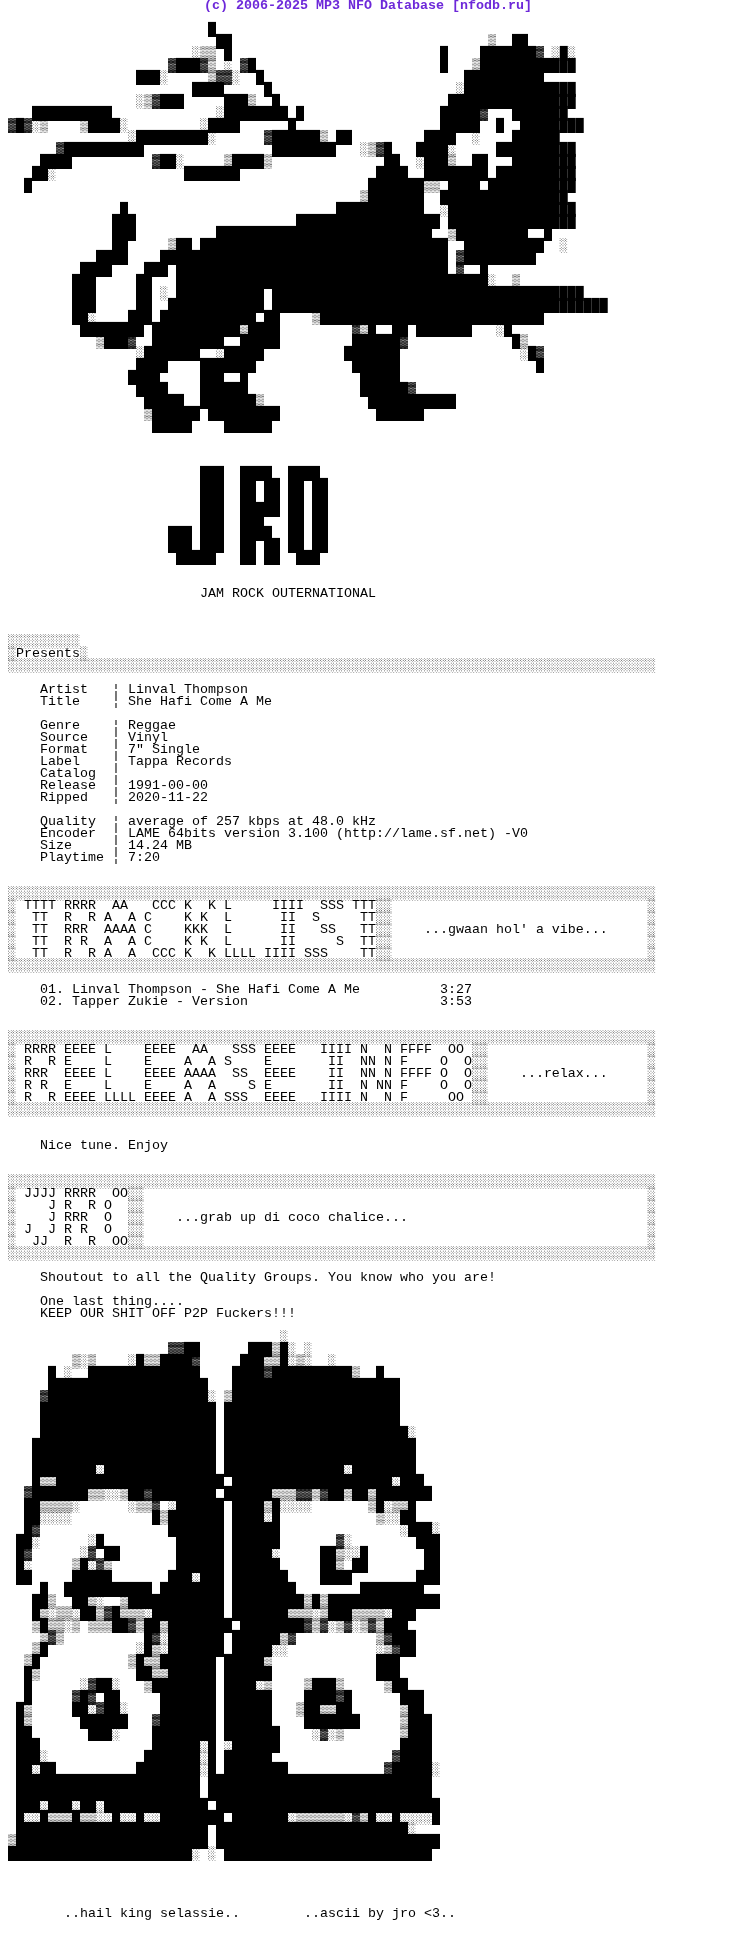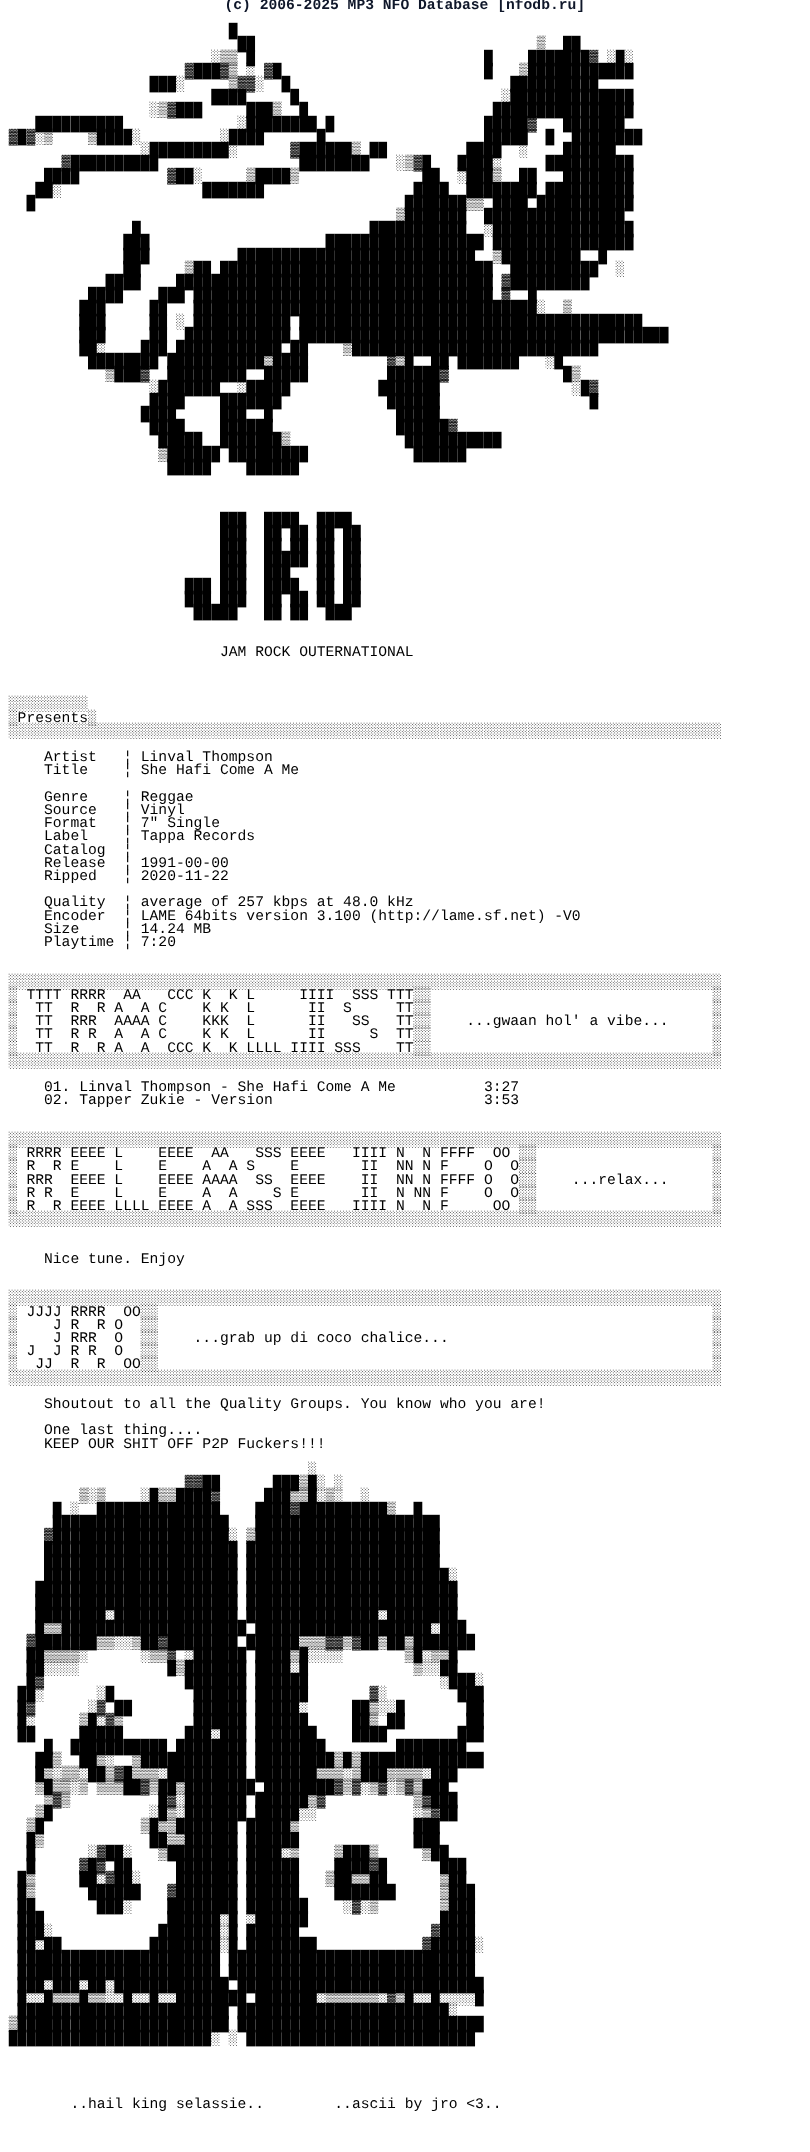--- a/index.html
+++ b/index.html
@@ -12,21 +12,21 @@
     line-height: 12px;
     letter-spacing: 0;
     color: #000000;
     white-space: pre;
   }
   .header {
     position: absolute; left: 0; top: 0; width: 736px; height: 12px;
     text-align: center;
     font-family: "Liberation Mono", "DejaVu Sans Mono", monospace;
     font-size: 13.33px; line-height: 12px; font-weight: bold;
-    color: #0f172a;
+    color: #6d28d9;
   }
   .row { display: block; height: 12px; }
 </style>
 </head>
 <body>
 
 <div class="header">(c) 2006-2025 MP3 NFO Database [nfodb.ru]</div>
 
 <pre class="nfo" id="nfo"><span class="row">&nbsp;</span><span class="row">&nbsp;</span><span class="row">                          █</span><span class="row">                           ██                                ▒  ██</span><span class="row">                        ░▒▒ █                          █    ███████▓ ░█░</span><span class="row">                     ▓███▓▒ ░ ▓█                       █   ▒████████████</span><span class="row">                 ███░     ▒▓▓░  █                         ██████████</span><span class="row">                        ████     █                       ░██████████████</span><span class="row">                 ░▒▓███     ███▒  █                     ████████████████</span><span class="row">    ██████████             ░████████ █                 █████▓   ███████</span><span class="row"> ▓█▓░▒    ▒████░         ░████      █                  █████  █  ████████</span><span class="row">                ░█████████░      ▓██████▒ ██         ████  ░    ██████</span><span class="row">       ▓██████████                ████████   ░▒▓█   ████░     ██████████</span><span class="row">     ████          ▓██░     ▒████▒              ██  ░███▒  ██   ████████</span><span class="row">    ██░                ███████                 ████  ████████ ██████████</span><span class="row">   █                                          ███████▒▒ ████ ███████████</span><span class="row">                                             ▒███████  ████████████████</span><span class="row">               █                          ███████████  ░████████████████</span><span class="row">              ███                    ██████████████████ ████████████████</span><span class="row">              ███          ███████████████████████████  ▒█████████  █</span><span class="row">              ██     ▒██ ███████████████████████████████  ██████████  ░</span><span class="row">            ████    ████████████████████████████████████ ▓█████████</span><span class="row">          ████    ███ ██████████████████████████████████ ▓  █  </span><span class="row">         ███     ██   ███████████████████████████████████████░  ▒</span><span class="row">         ███     ██ ░ ███████████ ███████████████████████████████████████</span><span class="row">         ███     ██  ████████████ ██████████████████████████████████████████</span><span class="row">         ██░    ███ ████████████ ██    ▒████████████████████████████</span><span class="row">          ████████ ███████████▒████         ▓▒█  ██ ███████   ░█</span><span class="row">            ▒███▓  █████████  █████         ██████▓             █▒</span><span class="row">                 ░███████  ░█████          ███████               ░█▓</span><span class="row">                 ████    ███████            ██████                 █</span><span class="row">                ████     ███  █              █████</span><span class="row">                 ████    ██████              ██████▓</span><span class="row">                  █████  ███████▒             ███████████</span><span class="row">                  ▒██████ █████████            ██████</span><span class="row">                   █████    ██████</span><span class="row">&nbsp;</span><span class="row">&nbsp;</span><span class="row">&nbsp;</span><span class="row">                         ███  ████  ████</span><span class="row">                         ███  ██ ██ ██ ██</span><span class="row">                         ███  ██ ██ ██ ██</span><span class="row">                         ███  █████ ██ ██</span><span class="row">                         ███  ███   ██ ██</span><span class="row">                     ███ ███  ████  ██ ██</span><span class="row">                     ███ ███  ██ ██ ██ ██</span><span class="row">                      █████   ██ ██  ███</span><span class="row">&nbsp;</span><span class="row">&nbsp;</span><span class="row">                         JAM ROCK OUTERNATIONAL</span><span class="row">&nbsp;</span><span class="row">&nbsp;</span><span class="row">&nbsp;</span><span class="row"> ░░░░░░░░░</span><span class="row"> ░Presents░</span><span class="row"> ░░░░░░░░░░░░░░░░░░░░░░░░░░░░░░░░░░░░░░░░░░░░░░░░░░░░░░░░░░░░░░░░░░░░░░░░░░░░░░░░░</span><span class="row">&nbsp;</span><span class="row">     Artist   ¦ Linval Thompson</span><span class="row">     Title    ¦ She Hafi Come A Me</span><span class="row">&nbsp;</span><span class="row">     Genre    ¦ Reggae</span><span class="row">     Source   ¦ Vinyl</span><span class="row">     Format   ¦ 7" Single</span><span class="row">     Label    ¦ Tappa Records</span><span class="row">     Catalog  ¦ </span><span class="row">     Release  ¦ 1991-00-00</span><span class="row">     Ripped   ¦ 2020-11-22</span><span class="row">&nbsp;</span><span class="row">     Quality  ¦ average of 257 kbps at 48.0 kHz</span><span class="row">     Encoder  ¦ LAME 64bits version 3.100 (http://lame.sf.net) -V0</span><span class="row">     Size     ¦ 14.24 MB</span><span class="row">     Playtime ¦ 7:20</span><span class="row">&nbsp;</span><span class="row">&nbsp;</span><span class="row"> ░░░░░░░░░░░░░░░░░░░░░░░░░░░░░░░░░░░░░░░░░░░░░░░░░░░░░░░░░░░░░░░░░░░░░░░░░░░░░░░░░</span><span class="row"> ░ TTTT RRRR  AA   CCC K  K L     IIII  SSS TTT░░                                ░</span><span class="row"> ░  TT  R  R A  A C    K K  L      II  S     TT░░                                ░</span><span class="row"> ░  TT  RRR  AAAA C    KKK  L      II   SS   TT░░    ...gwaan hol' a vibe...     ░</span><span class="row"> ░  TT  R R  A  A C    K K  L      II     S  TT░░                                ░</span><span class="row"> ░  TT  R  R A  A  CCC K  K LLLL IIII SSS    TT░░                                ░</span><span class="row"> ░░░░░░░░░░░░░░░░░░░░░░░░░░░░░░░░░░░░░░░░░░░░░░░░░░░░░░░░░░░░░░░░░░░░░░░░░░░░░░░░░</span><span class="row">&nbsp;</span><span class="row">     01. Linval Thompson - She Hafi Come A Me          3:27</span><span class="row">     02. Tapper Zukie - Version                        3:53</span><span class="row">&nbsp;</span><span class="row">&nbsp;</span><span class="row"> ░░░░░░░░░░░░░░░░░░░░░░░░░░░░░░░░░░░░░░░░░░░░░░░░░░░░░░░░░░░░░░░░░░░░░░░░░░░░░░░░░</span><span class="row"> ░ RRRR EEEE L    EEEE  AA   SSS EEEE   IIII N  N FFFF  OO ░░                    ░</span><span class="row"> ░ R  R E    L    E    A  A S    E       II  NN N F    O  O░░                    ░</span><span class="row"> ░ RRR  EEEE L    EEEE AAAA  SS  EEEE    II  NN N FFFF O  O░░    ...relax...     ░</span><span class="row"> ░ R R  E    L    E    A  A    S E       II  N NN F    O  O░░                    ░</span><span class="row"> ░ R  R EEEE LLLL EEEE A  A SSS  EEEE   IIII N  N F     OO ░░                    ░</span><span class="row"> ░░░░░░░░░░░░░░░░░░░░░░░░░░░░░░░░░░░░░░░░░░░░░░░░░░░░░░░░░░░░░░░░░░░░░░░░░░░░░░░░░</span><span class="row">&nbsp;</span><span class="row">&nbsp;</span><span class="row">     Nice tune. Enjoy</span><span class="row">&nbsp;</span><span class="row">&nbsp;</span><span class="row"> ░░░░░░░░░░░░░░░░░░░░░░░░░░░░░░░░░░░░░░░░░░░░░░░░░░░░░░░░░░░░░░░░░░░░░░░░░░░░░░░░░</span><span class="row"> ░ JJJJ RRRR  OO░░                                                               ░</span><span class="row"> ░    J R  R O  ░░                                                               ░</span><span class="row"> ░    J RRR  O  ░░    ...grab up di coco chalice...                              ░</span><span class="row"> ░ J  J R R  O  ░░                                                               ░</span><span class="row"> ░  JJ  R  R  OO░░                                                               ░</span><span class="row"> ░░░░░░░░░░░░░░░░░░░░░░░░░░░░░░░░░░░░░░░░░░░░░░░░░░░░░░░░░░░░░░░░░░░░░░░░░░░░░░░░░</span><span class="row">&nbsp;</span><span class="row">     Shoutout to all the Quality Groups. You know who you are!</span><span class="row">&nbsp;</span><span class="row">     One last thing....</span><span class="row">     KEEP OUR SHIT OFF P2P Fuckers!!!</span><span class="row">&nbsp;</span><span class="row">                                   ░</span><span class="row">                     ▓▓██      ███▒█░ ░</span><span class="row">         ▒░▒    ░█▒▒████▓     ███▒▒█░▒░  ░</span><span class="row">      █ ░  ██████████████    ████▓██████████▒  █</span><span class="row">      ████████████████████   █████████████████████</span><span class="row">     ▓████████████████████░ ▒█████████████████████</span><span class="row">     ██████████████████████ ██████████████████████</span><span class="row">     ██████████████████████ ██████████████████████</span><span class="row">     ██████████████████████ ███████████████████████░</span><span class="row">    ███████████████████████ ████████████████████████</span><span class="row">    ███████████████████████ ████████████████████████</span><span class="row">    ████████░██████████████ ███████████████░████████</span><span class="row">    █▒▒█████████████████████ ████████████████████░███</span><span class="row">   ▓███████▒▒░░▒██▓████████ ██████▒▒▒▓▓▒▓██▒██▒███████</span><span class="row">   ██▒▒▒▒░      ░▒▒▓ ░██████ ████▒█░░░░       ▒█░▒▒█</span><span class="row">   ██░░░░          █▒███████ ████░█            ▒░░██</span><span class="row">   █▓                ███████ ██████               ░███░</span><span class="row">  ██░      ░█         ██████ ██████       ▓░        ███</span><span class="row">  █▓      ░▓ ██       ██████ █████░     ██▒░░█       ██</span><span class="row">  █░     ▒█░▓▒        ██████ ██████     ██▒ ██       ██</span><span class="row">  ██     █████       ███░███ ███████    ████        ███</span><span class="row">     █  ███████████ ████████ ████████        ████████</span><span class="row">    ██▒  ██▒░  ▒████████████ █████████▒█▒██████████████</span><span class="row">    █▒░▒▒░██▒▓█▒▒▒░█████████ ███████▒▒▒░▒███▒▒▒▒░███</span><span class="row">    ▒█▒▒░▒ ▒▒▒██▓▒██▒████████ ████████▓▒▓░▒▓░▒▓▒███</span><span class="row">     ▒▓▒          █▓░███████ ██████▒▓          ▒▓███</span><span class="row">    ▒█           ░█▒░███████ █████░░           ░▒▓██</span><span class="row">   ▒█           ▒█▒▒███████ █████▒             ███</span><span class="row">   █▒            ██▒▒██████ ██████             ███</span><span class="row">   █      ░▓██░   ▒████████ ████░▒    ▒███▒     ▒██</span><span class="row">   █     ▓█▓ ██     ███████ ██████    ████▓█      ███</span><span class="row">  █▒     ██░▓██░    ███████ ██████   ▒██▒▒██      ▒██</span><span class="row">  █▒      ██████   ▓███████ ██████    ███████     ▒███</span><span class="row">  ██       ███░    ████████ ███████    ░▓░▒       ▒███</span><span class="row">  ███              ██████░█ ░██████               ████</span><span class="row">  ███░            ███████░█ ██████               ▓████</span><span class="row">  ██░██          ████████░█ ████████            ▓█████░</span><span class="row">  ███████████████████████ ████████████████████████████</span><span class="row">  ███████████████████████ ████████████████████████████</span><span class="row">  ███░███░██░█████████████ ████████████████████████████</span><span class="row">  █░░█▒▒▒█▒▒░░█░░█░░████████ ███████░▒▒▒▒▒▒░▓▒█░░█░░░░█</span><span class="row">  ████████████████████████ ████████████████████████░</span><span class="row"> ▒████████████████████████ ████████████████████████████</span><span class="row"> ███████████████████████░ ░ ██████████████████████████</span><span class="row">&nbsp;</span><span class="row">&nbsp;</span><span class="row">&nbsp;</span><span class="row">&nbsp;</span><span class="row">        ..hail king selassie..        ..ascii by jro &lt;3..</span></pre>
 

